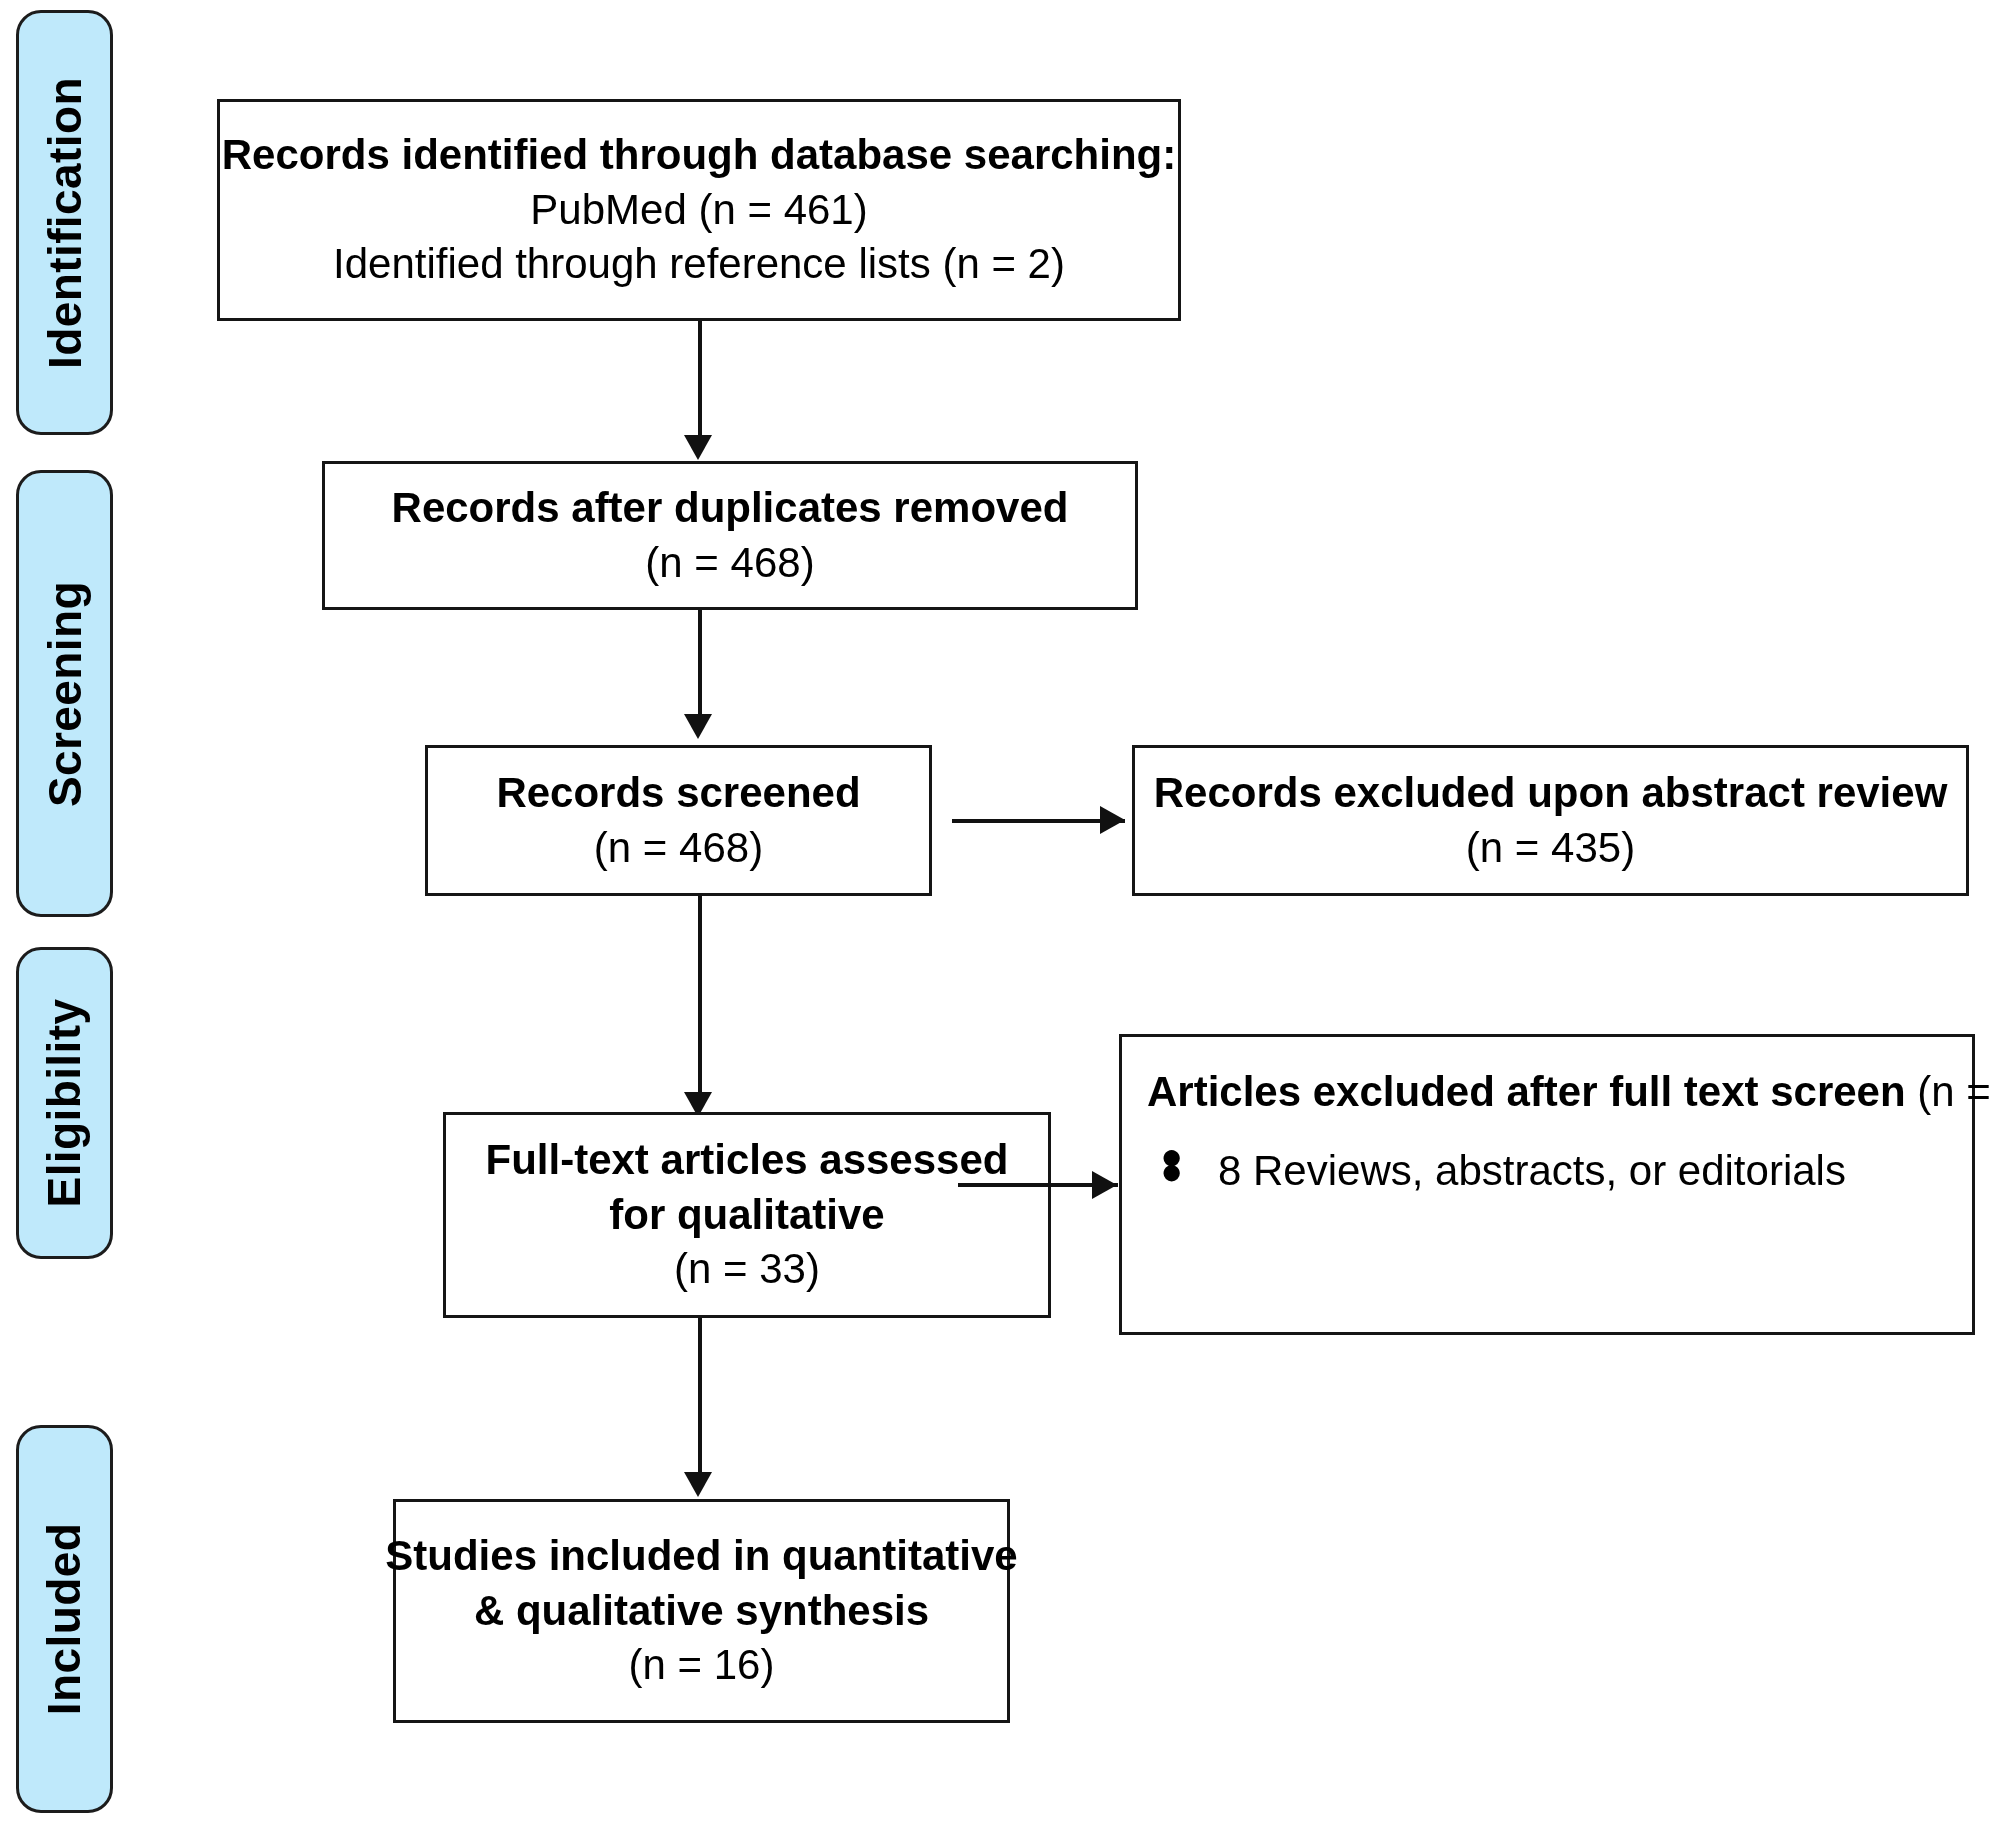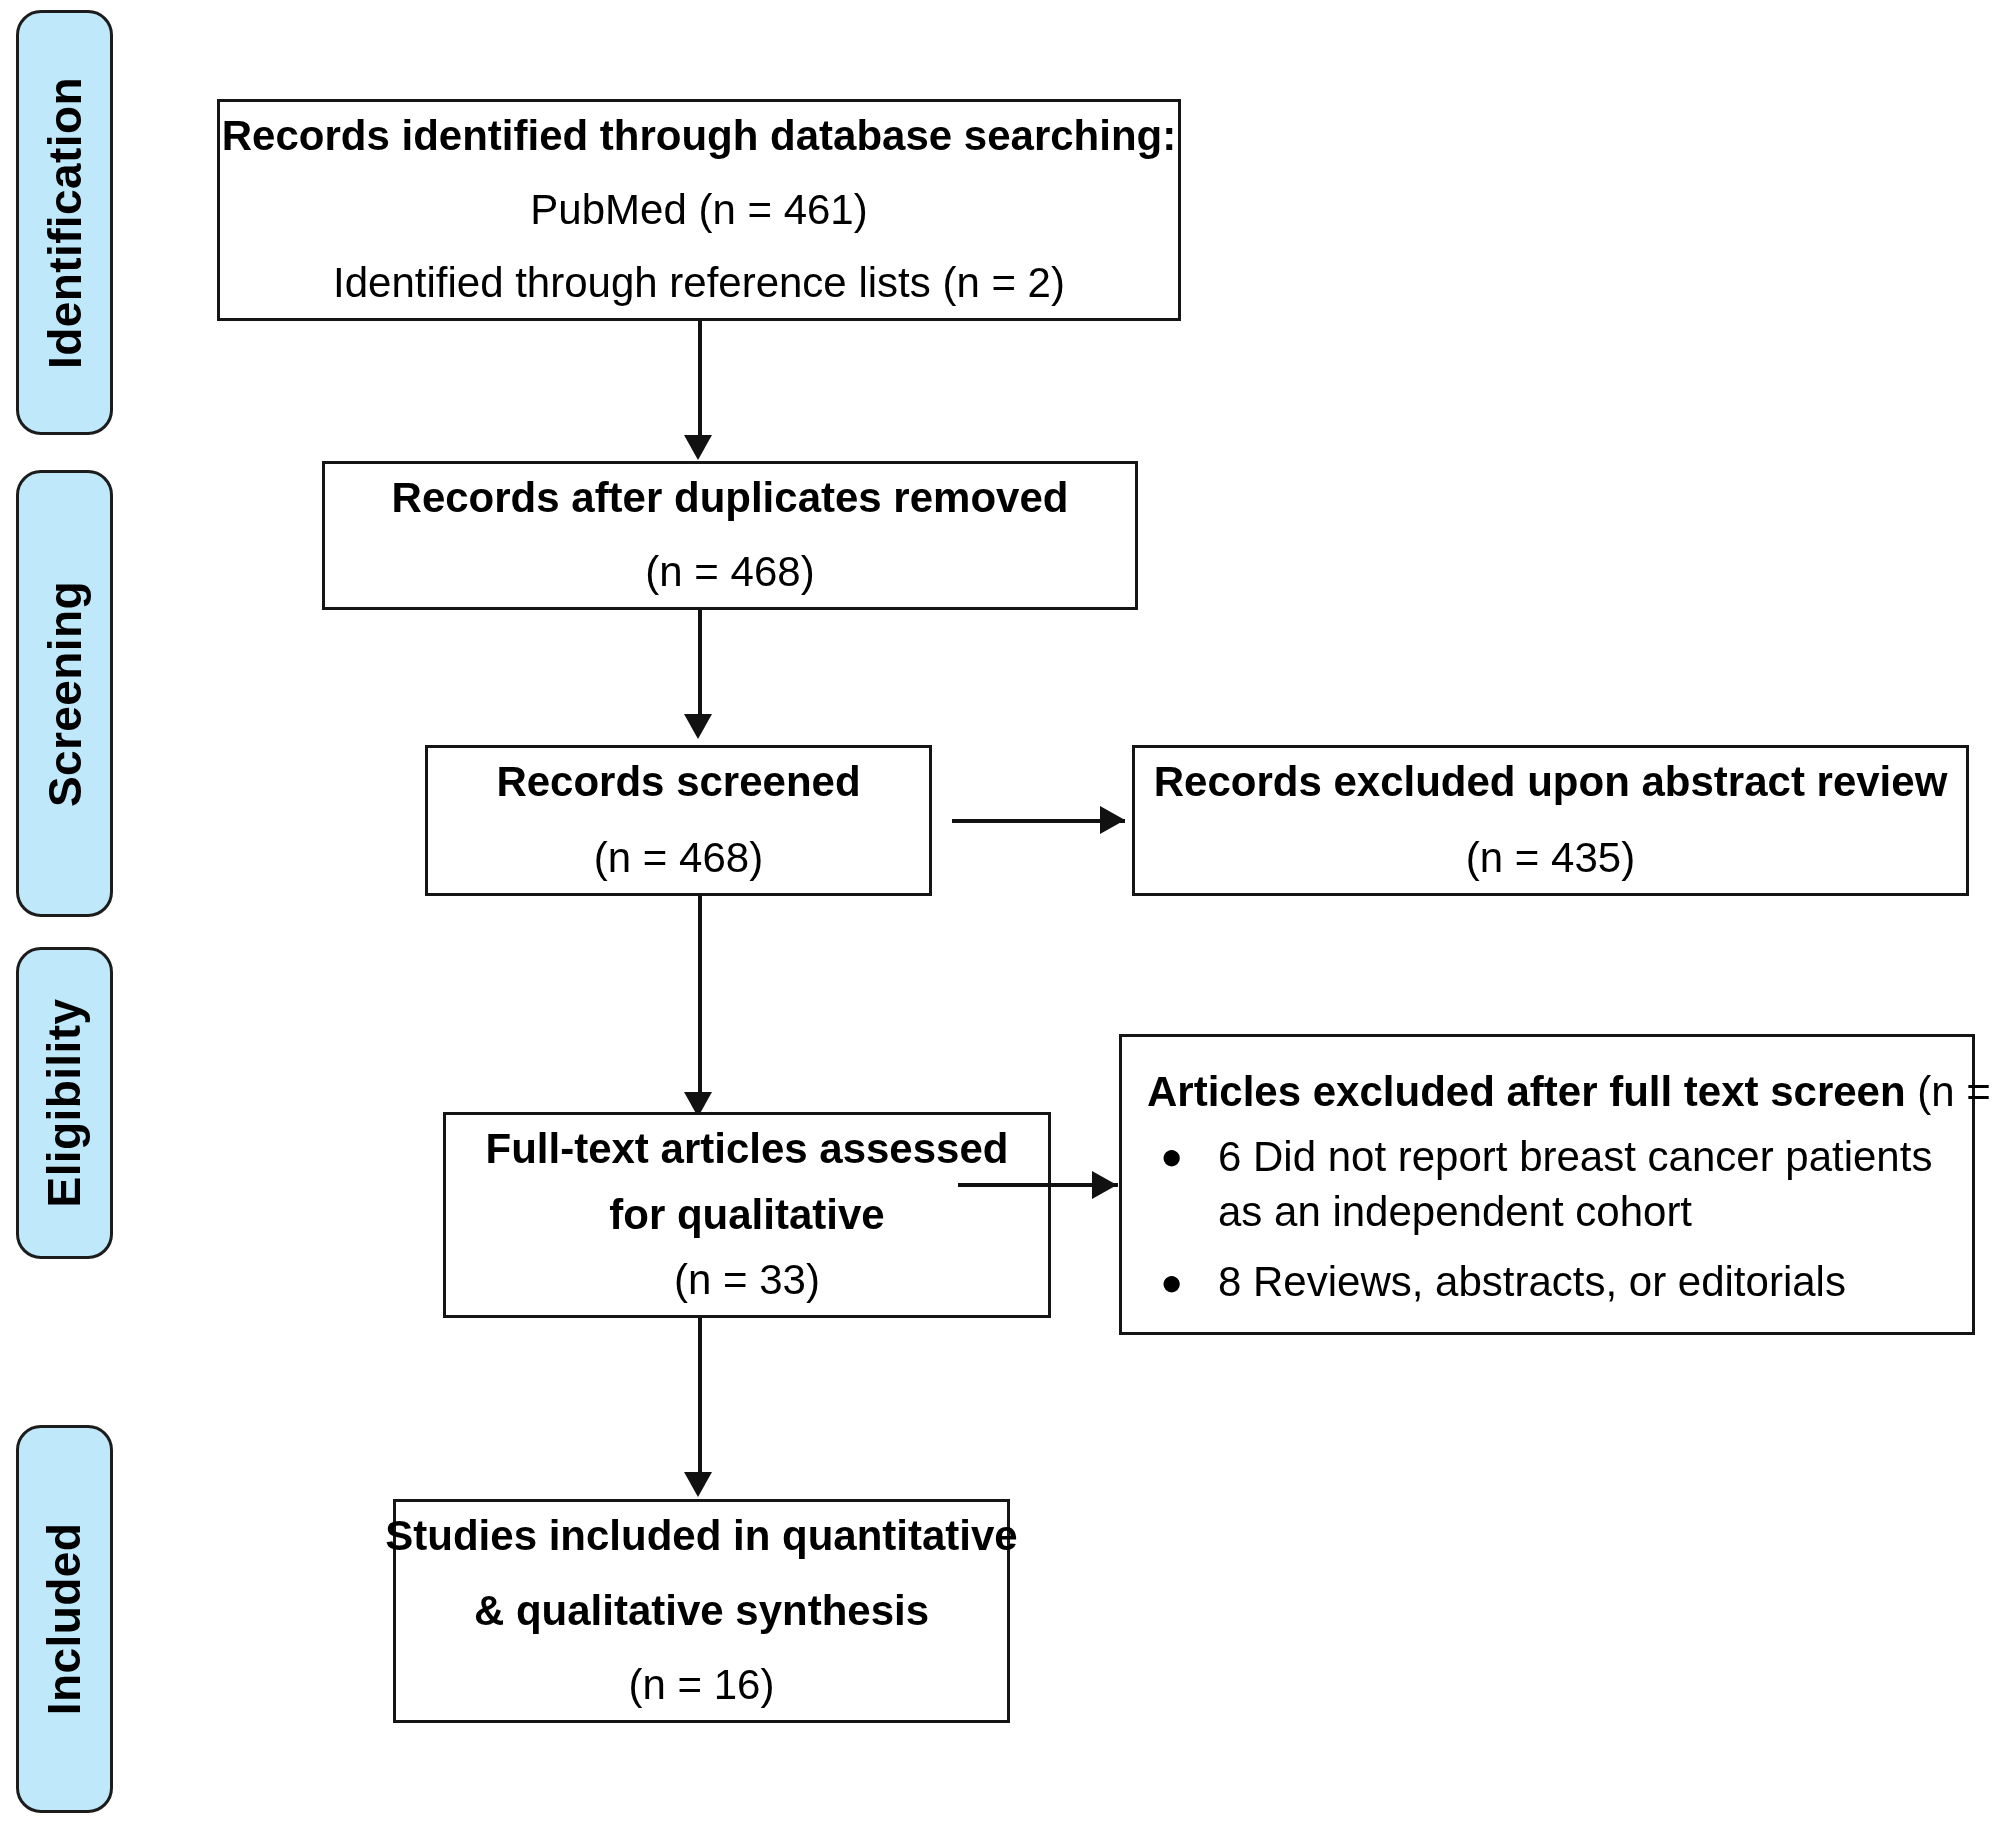--- a/index.html
+++ b/index.html
@@ -41,21 +41,21 @@
 
   
   .flow-box {
     position: absolute;
     background: #ffffff;
     border: 3.7px solid #151515;
     box-sizing: border-box;
     display: flex;
     flex-direction: column;
     align-items: center;
-    justify-content: space-between;
+    justify-content: center;
     padding: 7.4px 17.6px;
   }
   .flow-box.left-align {
     align-items: flex-start;
     justify-content: flex-start;
     padding: 29px 22px 22px 25px;
   }
   .box-line {
     font-size: 42px;
     line-height: 1.30;
@@ -189,21 +189,20 @@
   <div class="conn-line-h" style="left:958px; top:1183px; width:160px;"></div>
   <div class="arrow-right" style="left:1092px; top:1171px;"></div>
 
   <div class="flow-box left-align" style="left:1119px; top:1034px; width:856px; height:301px;">
     <div class="excl-title">
       <b>Articles excluded after full text screen</b><span> (n = 17)</span>
     </div>
     <ul class="excl-list">
       <li class="excl-item">
         <span class="bullet">●</span>
-        <span>6 Did not report breast cancer patients as an independent cohort</span>
       </li>
       <li class="excl-item">
         <span class="bullet">●</span>
         <span>8 Reviews, abstracts, or editorials</span>
       </li>
     </ul>
   </div>
 
   <div class="conn-line-v" style="left:698px; top:1318px; height:160px;"></div>
   <div class="arrow-down" style="left:684px; top:1472px;"></div>

